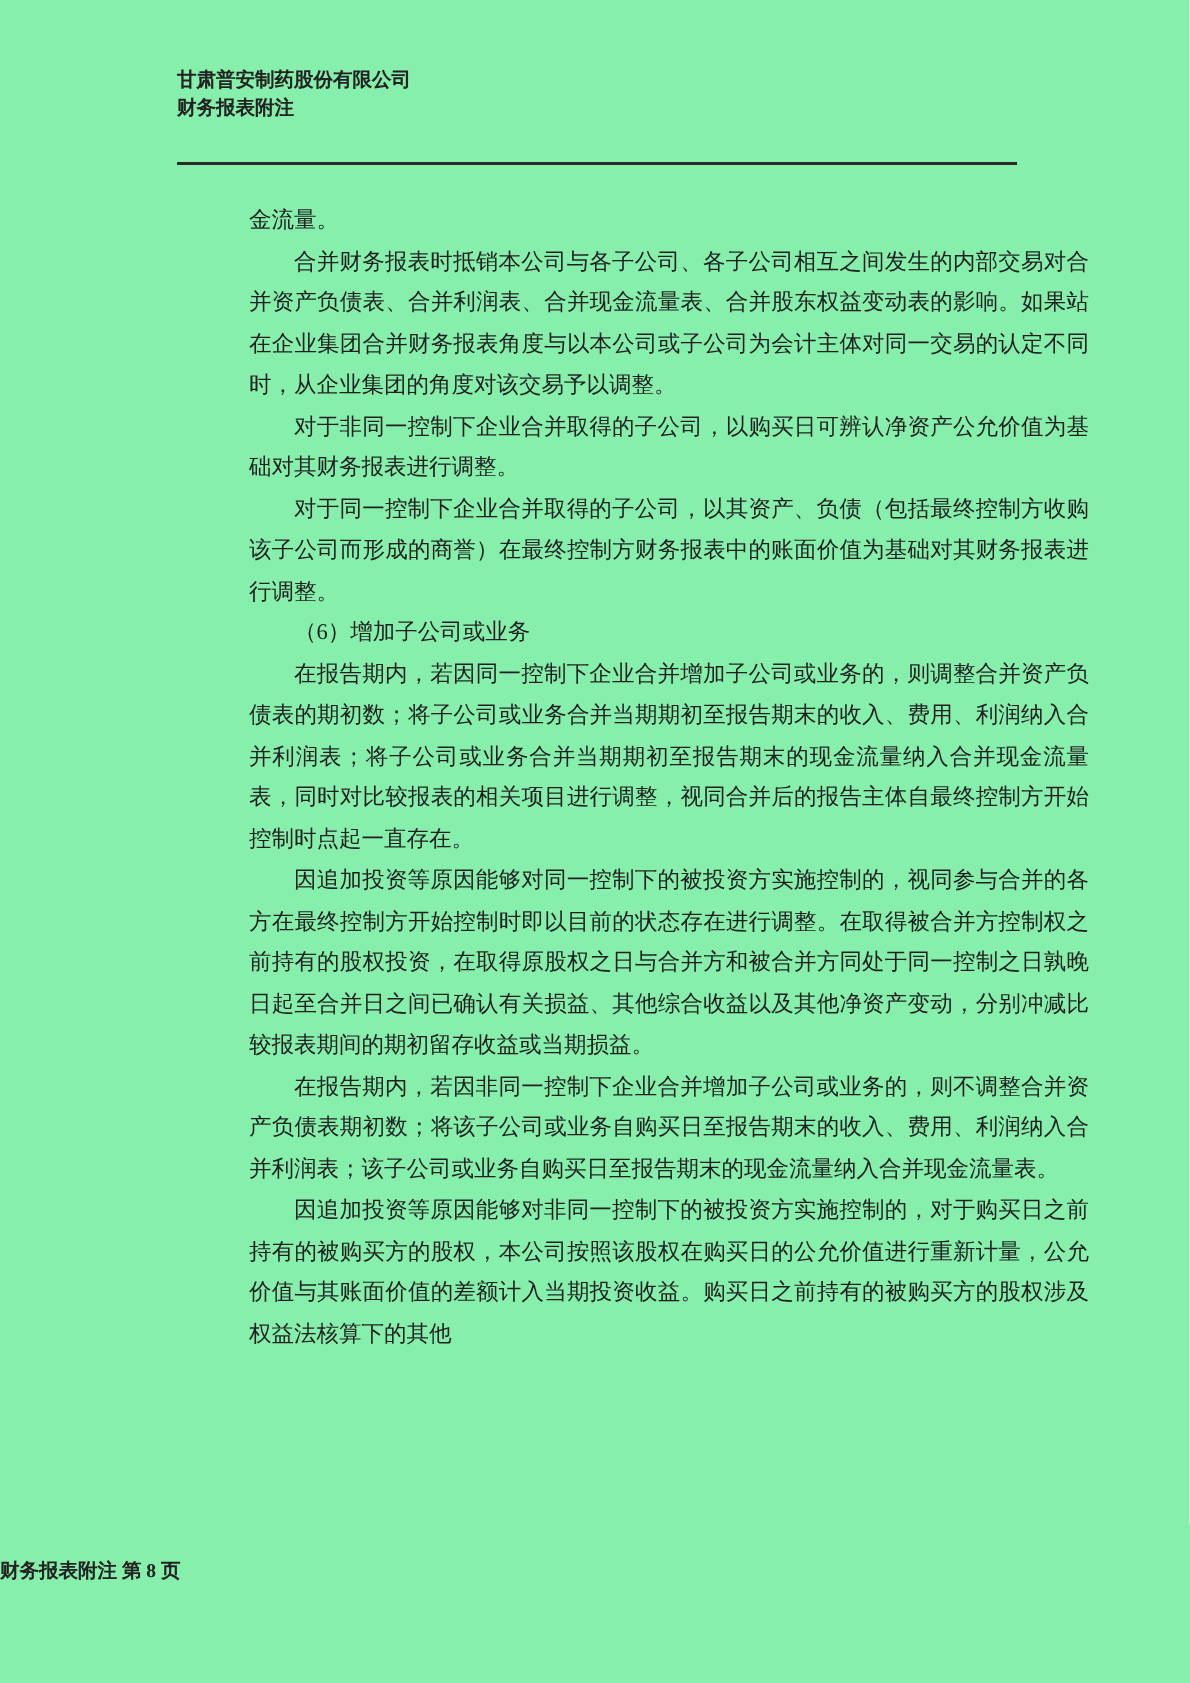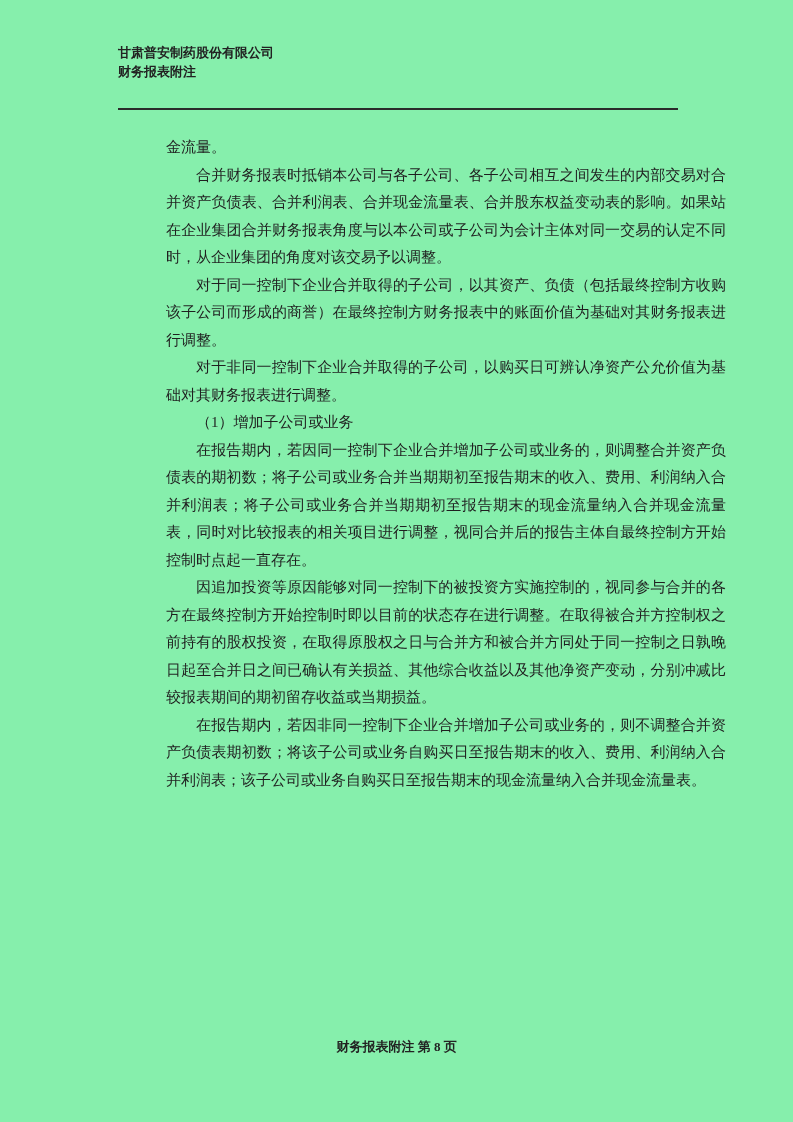--- a/index.html
+++ b/index.html
@@ -53,46 +53,47 @@
     text-indent: 2em;
   }
   .doc-body p.no-indent {
     text-indent: 0;
   }
   .doc-footer {
     position: absolute;
     left: 0;
     top: 1038px;
     width: 793px;
-    text-align: center;
+    text-align: left;
     font-size: 13px;
     font-weight: bold;
     color: #222222;
   }
 </style>
 </head>
 <body>
 
 <div class="page">
 
   <header class="doc-header">
     <div>甘肃普安制药股份有限公司</div>
     <div>财务报表附注</div>
   </header>
 
   <div class="header-rule"></div>
 
   <main class="doc-body">
     <p class="no-indent">金流量。</p>
     <p>合并财务报表时抵销本公司与各子公司、各子公司相互之间发生的内部交易对合并资产负债表、合并利润表、合并现金流量表、合并股东权益变动表的影响。如果站在企业集团合并财务报表角度与以本公司或子公司为会计主体对同一交易的认定不同时，从企业集团的角度对该交易予以调整。</p>
+    <p>对于非同一控制下企业合并取得的子公司，以购买日可辨认净资产公允价值为基础对其财务报表进行调整。</p>
     <p>对于同一控制下企业合并取得的子公司，以其资产、负债（包括最终控制方收购该子公司而形成的商誉）在最终控制方财务报表中的账面价值为基础对其财务报表进行调整。</p>
-    <p>对于非同一控制下企业合并取得的子公司，以购买日可辨认净资产公允价值为基础对其财务报表进行调整。</p>
-    <p>（1）增加子公司或业务</p>
+    <p>（6）增加子公司或业务</p>
     <p>在报告期内，若因同一控制下企业合并增加子公司或业务的，则调整合并资产负债表的期初数；将子公司或业务合并当期期初至报告期末的收入、费用、利润纳入合并利润表；将子公司或业务合并当期期初至报告期末的现金流量纳入合并现金流量表，同时对比较报表的相关项目进行调整，视同合并后的报告主体自最终控制方开始控制时点起一直存在。</p>
     <p>因追加投资等原因能够对同一控制下的被投资方实施控制的，视同参与合并的各方在最终控制方开始控制时即以目前的状态存在进行调整。在取得被合并方控制权之前持有的股权投资，在取得原股权之日与合并方和被合并方同处于同一控制之日孰晚日起至合并日之间已确认有关损益、其他综合收益以及其他净资产变动，分别冲减比较报表期间的期初留存收益或当期损益。</p>
     <p>在报告期内，若因非同一控制下企业合并增加子公司或业务的，则不调整合并资产负债表期初数；将该子公司或业务自购买日至报告期末的收入、费用、利润纳入合并利润表；该子公司或业务自购买日至报告期末的现金流量纳入合并现金流量表。</p>
+    <p>因追加投资等原因能够对非同一控制下的被投资方实施控制的，对于购买日之前持有的被购买方的股权，本公司按照该股权在购买日的公允价值进行重新计量，公允价值与其账面价值的差额计入当期投资收益。购买日之前持有的被购买方的股权涉及权益法核算下的其他</p>
   </main>
 
   <footer class="doc-footer">
     <span>财务报表附注 第 8 页</span>
   </footer>
 
 </div>
 
 </body></html>

